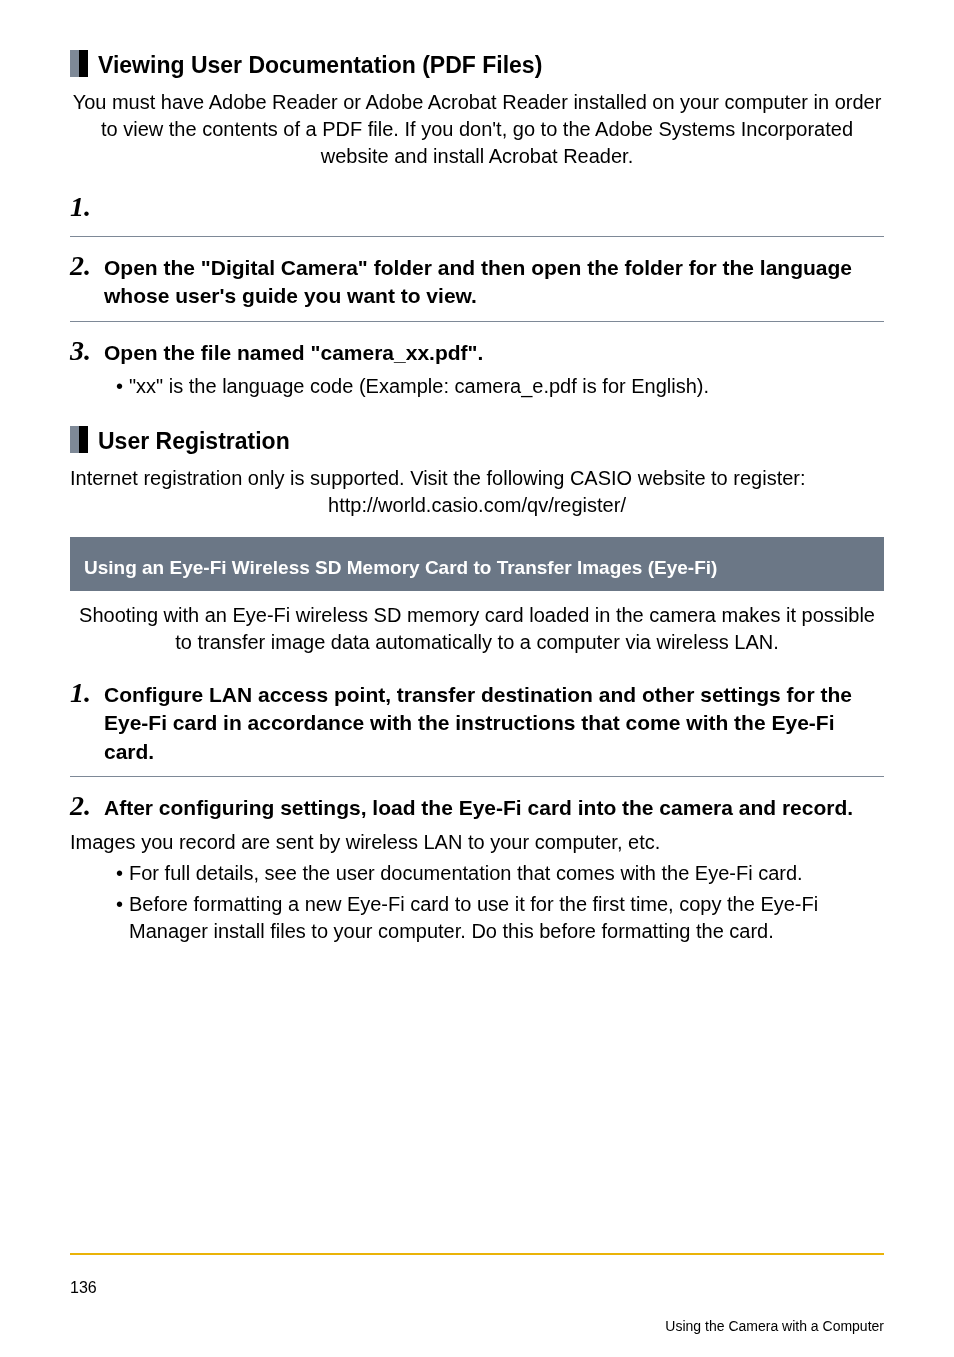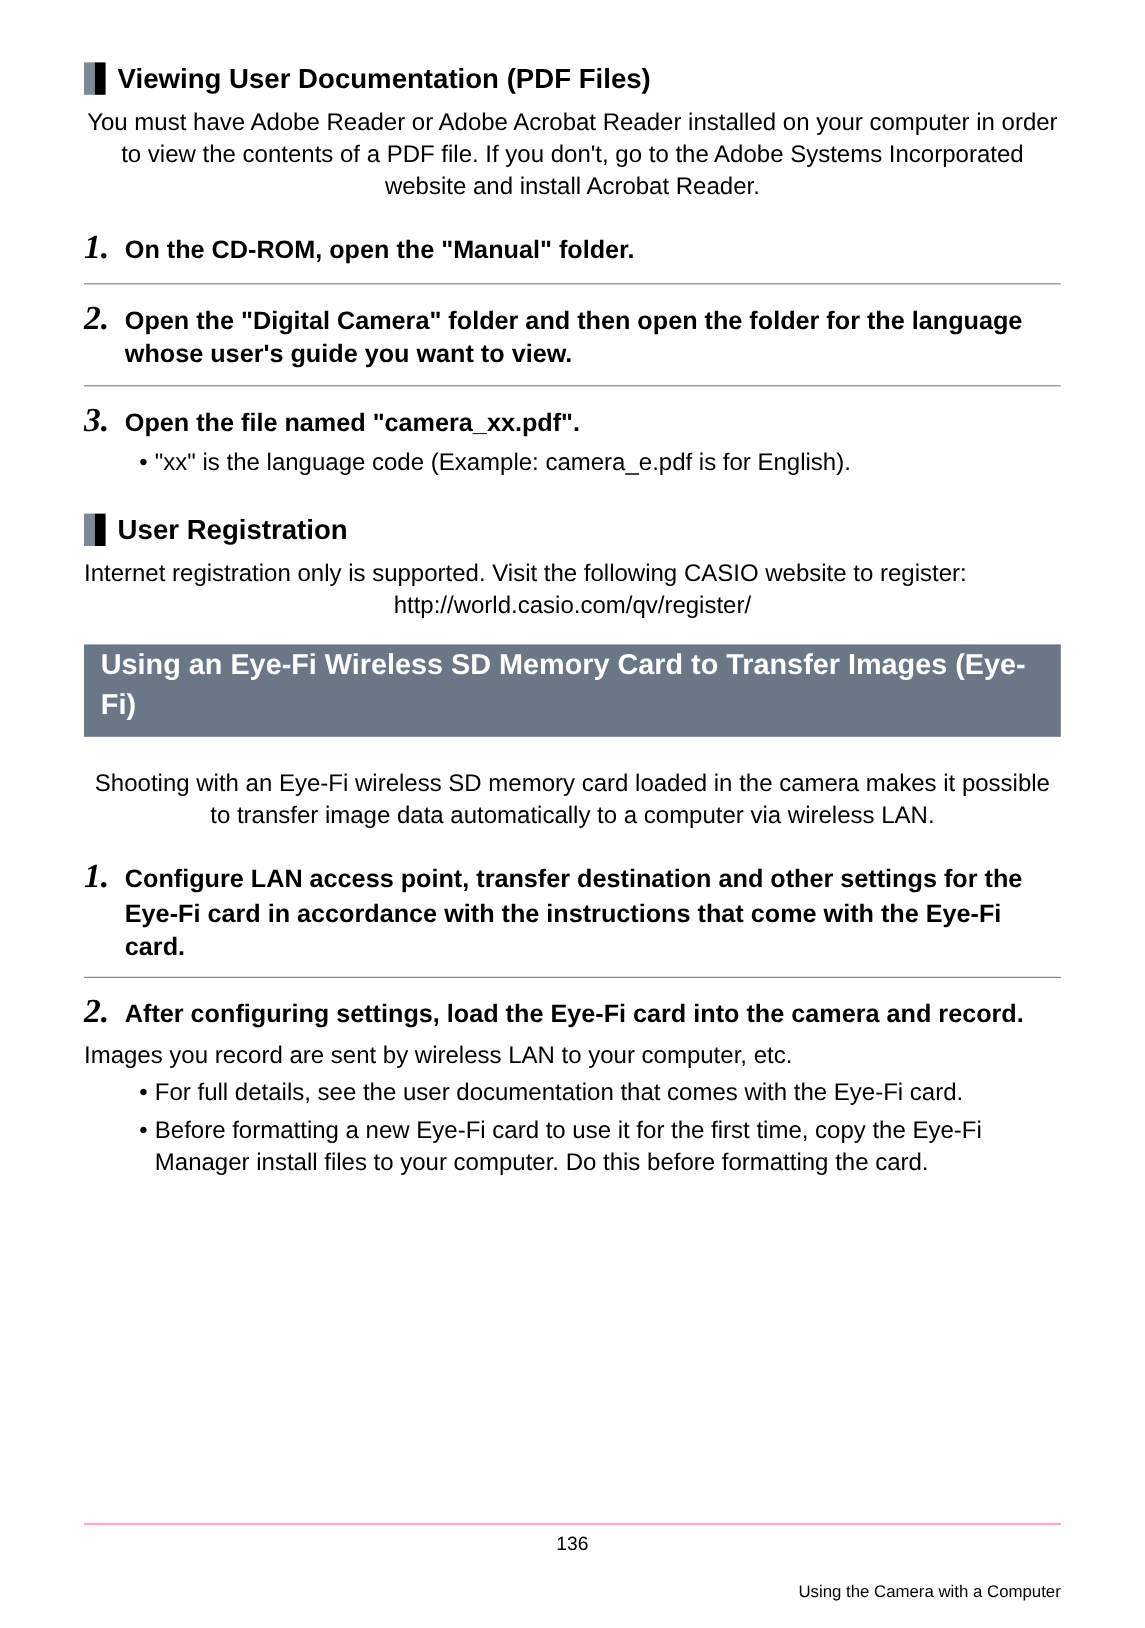--- a/index.html
+++ b/index.html
@@ -11,21 +11,20 @@
     width: 954px;
     height: 1357px;
     position: relative;
     padding: 50px 70px 0 70px;
     font-size: 20px;
     line-height: 1.35;
   }
 
   .sub-heading {
     display: flex;
-    align-items: center;
     margin-bottom: 8px;
   }
   .sub-heading .bar-outer {
     width: 9px;
     height: 27px;
     background: #7e8997;
     margin-right: 0;
   }
   .sub-heading .bar-inner {
     width: 9px;
@@ -60,36 +59,36 @@
   hr.step-sep {
     border: none;
     border-top: 1px solid #7e8997;
     margin: 8px 0 10px 0;
   }
 
   .big-heading {
     background: #6b7786;
     color: #ffffff;
     font-weight: bold;
-    font-size: 24px;
-    padding: 2px 14px 10px 14px;
+    font-size: 19px;
+    padding: 18px 14px 10px 14px;
     margin-top: 6px;
-    margin-bottom: 26px;
+    margin-bottom: 11px;
     line-height: 1.35;
   }
 
   .footer {
     position: absolute;
     bottom: 58px;
     left: 70px;
     right: 70px;
-    border-top: 2px solid #f9a8d4;
-    padding-top: 6px;
+    border-top: 2px solid #eab308;
+    padding-top: 22px;
     display: flex;
-    justify-content: center;
+    justify-content: flex-start;
     align-items: baseline;
   }
   .footer .pagenum {
     font-size: 16px;
     text-align: center;
   }
   .footer .section {
     position: absolute;
     right: 0;
     font-size: 14px;
@@ -104,21 +103,20 @@
   <div class="bar-outer"></div>
   <div class="bar-inner"></div>
   <div class="title">Viewing User Documentation (PDF Files)</div>
 </div>
 
 <div class="para">You must have Adobe Reader or Adobe Acrobat Reader installed on your computer in order to view the contents of a PDF file. If you don't, go to the Adobe Systems Incorporated website and install Acrobat Reader.</div>
 
 <div class="step">
   <div class="step-row">
     <div class="step-num">1.</div>
-    <div class="step-body">On the CD-ROM, open the "Manual" folder.</div>
   </div>
 </div>
 <hr class="step-sep">
 
 <div class="step">
   <div class="step-row">
     <div class="step-num">2.</div>
     <div class="step-body">Open the "Digital Camera" folder and then open the folder for the language whose user's guide you want to view.</div>
   </div>
 </div>

